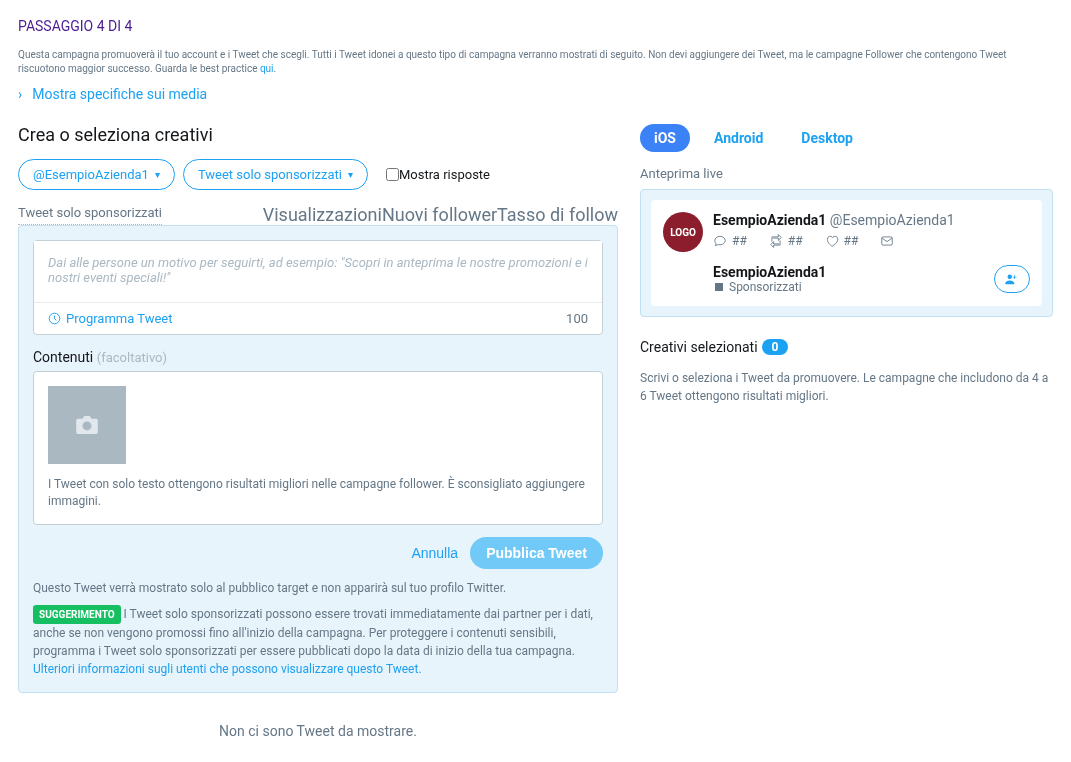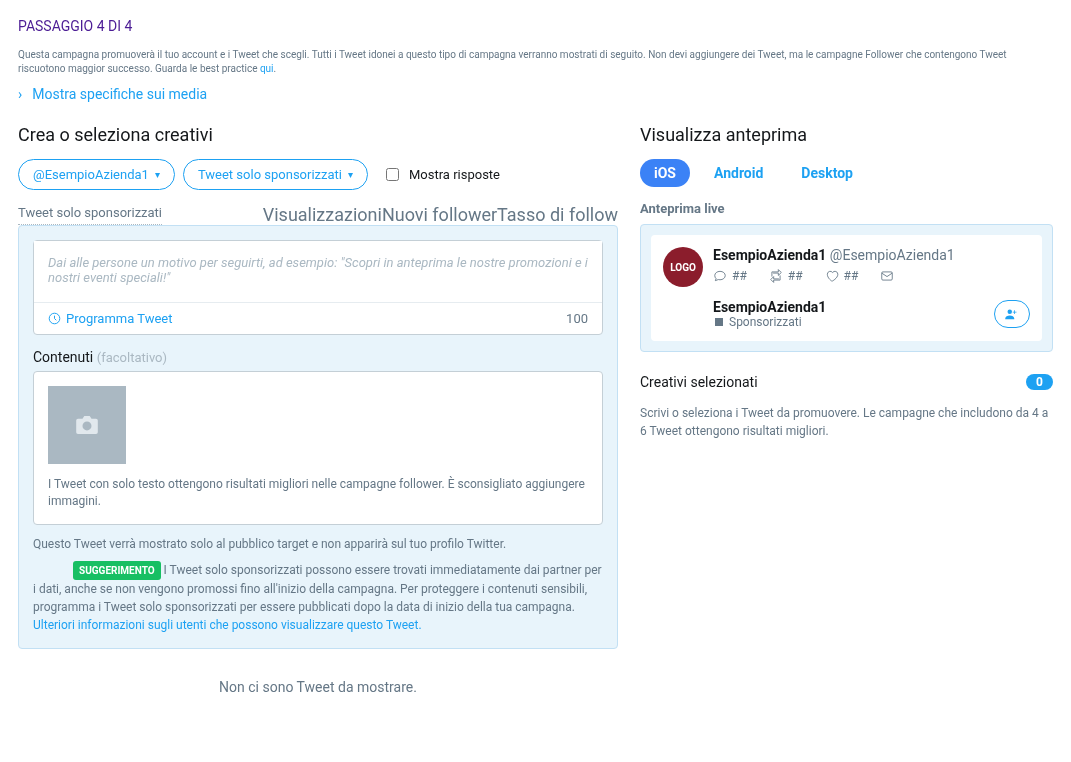--- a/index.html
+++ b/index.html
@@ -11,21 +11,21 @@
 .description a { color: #1da1f2; text-decoration: none; }
 .media-specs { display: flex; align-items: center; gap: 10px; color: #1da1f2; font-size: 14px; margin-bottom: 22px; cursor: pointer; }
 .chevron { color: #1da1f2; font-size: 14px; }
 .main-layout { display: flex; gap: 22px; }
 .left-col { flex: 0 0 600px; }
 .right-col { flex: 1; }
 .section-heading { font-size: 18px; font-weight: 400; color: #14171a; margin-bottom: 14px; }
 .filter-row { display: flex; align-items: center; gap: 8px; margin-bottom: 14px; }
 .pill { display: inline-flex; align-items: center; gap: 6px; padding: 7px 14px; border: 1px solid #1da1f2; border-radius: 9999px; color: #1da1f2; font-size: 13px; background: #fff; cursor: pointer; }
 .pill .chev-down { font-size: 10px; }
-.checkbox-wrap { display: flex; align-items: center; gap: 10px; margin-left: 10px; }
+.checkbox-wrap { display: flex; align-items: center; margin-left: 10px; }
 .checkbox-wrap input { width: 13px; height: 13px; }
 .checkbox-label { color: #14171a; font-size: 13px; }
 .tab-header-row { display: flex; justify-content: space-between; align-items: center; margin-bottom: 0; }
 .tab-current { color: #657786; font-size: 13px; border-bottom: 1px dotted #aab8c2; padding-bottom: 4px; }
 .tab-cols { display: flex; gap: 0; color: #657786; font-size: 18px; }
 .tab-cols span { cursor: pointer; }
 .composer-panel { background: #e8f4fb; border: 1px solid #c2e0f4; border-radius: 4px; padding: 14px; }
 .composer-box { background: #fff; border: 1px solid #c4cfd6; border-radius: 4px; padding: 0; margin-bottom: 14px; }
 .composer-textarea { width: 100%; border: none; padding: 14px; font-size: 13px; font-style: italic; color: #aab8c2; resize: none; height: 58px; font-family: inherit; outline: none; }
 .composer-textarea::placeholder { color: #aab8c2; font-style: italic; }
@@ -36,46 +36,46 @@
 .contents-label { font-size: 14px; color: #14171a; margin-bottom: 6px; }
 .contents-label .optional { color: #aab8c2; font-size: 13px; }
 .media-box { background: #fff; border: 1px solid #c4cfd6; border-radius: 4px; padding: 14px; margin-bottom: 12px; }
 .media-thumb { width: 78px; height: 78px; background: #aab8c2; display: flex; align-items: center; justify-content: center; margin-bottom: 12px; cursor: pointer; }
 .camera-svg { width: 22px; height: 18px; fill: #e1e8ed; }
 .media-hint { color: #657786; font-size: 12px; line-height: 1.4; }
 .composer-actions { display: flex; justify-content: flex-end; gap: 12px; margin-bottom: 12px; }
 .link-btn { color: #1da1f2; font-size: 14px; background: none; border: none; cursor: pointer; }
 .publish-btn { background: #71c9f8; color: #fff; border: none; border-radius: 9999px; padding: 8px 16px; font-size: 14px; font-weight: 700; cursor: pointer; }
 .target-note { color: #657786; font-size: 12px; margin-bottom: 10px; }
-.tip-badge { display: inline-block; background: #17bf63; color: #fff; font-size: 10px; font-weight: 700; padding: 2px 6px; border-radius: 3px; text-transform: uppercase; margin-left: 40px; }
+.tip-badge { display: inline-block; background: #17bf63; color: #fff; font-size: 10px; font-weight: 700; padding: 2px 6px; border-radius: 3px; text-transform: uppercase; }
 .tip-text { color: #657786; font-size: 12px; line-height: 1.5; }
 .tip-text a { color: #1da1f2; text-decoration: none; }
 .no-tweets { text-align: center; color: #657786; font-size: 14px; padding: 30px 0; }
 
 .platform-tabs { display: flex; gap: 10px; align-items: center; margin-bottom: 14px; }
 .platform-tab { padding: 6px 14px; border-radius: 9999px; font-size: 14px; font-weight: 700; cursor: pointer; }
 .platform-tab.active { background: #3b82f6; color: #fff; }
 .platform-tab.inactive { color: #1da1f2; background: transparent; }
-.preview-label { color: #657786; font-size: 13px; margin-bottom: 8px; font-weight: bold; }
+.preview-label { color: #657786; font-size: 13px; margin-bottom: 8px; }
 .preview-card { border: 1px solid #c2e0f4; background: #e8f4fb; border-radius: 4px; padding: 10px; }
 .tweet-preview { background: #fff; border-radius: 4px; padding: 12px; }
 .tweet-head { display: flex; gap: 10px; }
 .logo-circle { width: 40px; height: 40px; border-radius: 50%; background: #8b1d2c; color: #fff; display: flex; align-items: center; justify-content: center; font-size: 10px; font-weight: 700; flex-shrink: 0; }
 .tweet-names { flex: 1; }
 .tweet-name { font-weight: 700; font-size: 14px; }
 .tweet-handle { color: #657786; font-size: 14px; }
 .tweet-actions-row { display: flex; gap: 22px; margin-top: 6px; color: #657786; font-size: 12px; }
 .tweet-action { display: flex; align-items: center; gap: 5px; }
 .tweet-action svg { width: 14px; height: 14px; stroke: #657786; fill: none; stroke-width: 1.5; }
 .sponsored-block { margin-top: 12px; padding-left: 50px; display: flex; justify-content: space-between; align-items: center; }
 .sponsored-name { font-weight: 700; font-size: 14px; }
 .sponsored-tag { color: #657786; font-size: 12px; display: flex; align-items: center; gap: 4px; }
 .follow-btn { width: 36px; height: 28px; border: 1px solid #1da1f2; border-radius: 9999px; color: #1da1f2; display: flex; align-items: center; justify-content: center; cursor: pointer; }
 .follow-btn svg { width: 16px; height: 12px; fill: #1da1f2; }
-.selected-row { display: flex; align-items: center; gap: 12px; font-size: 14px; margin: 22px 0 14px; justify-content: space-between; }
+.selected-row { display: flex; align-items: center; gap: 4px; font-size: 14px; margin: 22px 0 14px; }
 .count-pill { background: #1da1f2; color: #fff; border-radius: 9999px; padding: 1px 10px; font-size: 12px; font-weight: 700; }
 .preview-hint { color: #657786; font-size: 12px; line-height: 1.5; }
 </style>
 </head>
 <body>
 
 <div class="header-row">
   <span class="step-label">PASSAGGIO 4 DI 4</span>
 </div>
 
@@ -138,35 +138,38 @@
 
       <div class="media-box">
         <div class="media-thumb">
           <svg class="camera-svg" viewBox="0 0 24 20">
               <path d="M9 0l-2 3H2a2 2 0 00-2 2v13a2 2 0 002 2h20a2 2 0 002-2V5a2 2 0 00-2-2h-5l-2-3H9zm3 6a5 5 0 110 10 5 5 0 010-10z"></path>
             </svg>
         </div>
         <p class="media-hint">I Tweet con solo testo ottengono risultati migliori nelle campagne follower. È sconsigliato aggiungere immagini.</p>
       </div>
 
+      <div class="composer-actions">
+        <button class="link-btn">Annulla</button>
+        <button class="publish-btn">Pubblica Tweet</button>
+      </div>
 
       <p class="target-note">Questo Tweet verrà mostrato solo al pubblico target e non apparirà sul tuo profilo Twitter.</p>
 
       <p class="tip-text">
         <span class="tip-badge">SUGGERIMENTO</span>
         <span>I Tweet solo sponsorizzati possono essere trovati immediatamente dai partner per i dati, anche se non vengono promossi fino all'inizio della campagna. Per proteggere i contenuti sensibili, programma i Tweet solo sponsorizzati per essere pubblicati dopo la data di inizio della tua campagna. </span>
         <a href="#">Ulteriori informazioni sugli utenti che possono visualizzare questo Tweet.</a>
       </p>
     </div>
 
     <div class="no-tweets">Non ci sono Tweet da mostrare.</div>
   </div>
 
   <div class="right-col">
-    <h2 class="section-heading">Visualizza anteprima</h2>
 
     <div class="platform-tabs">
       <div class="platform-tab active">iOS</div>
       <div class="platform-tab inactive">Android</div>
       <div class="platform-tab inactive">Desktop</div>
     </div>
 
     <div class="preview-label">Anteprima live</div>
 
     <div class="preview-card">

